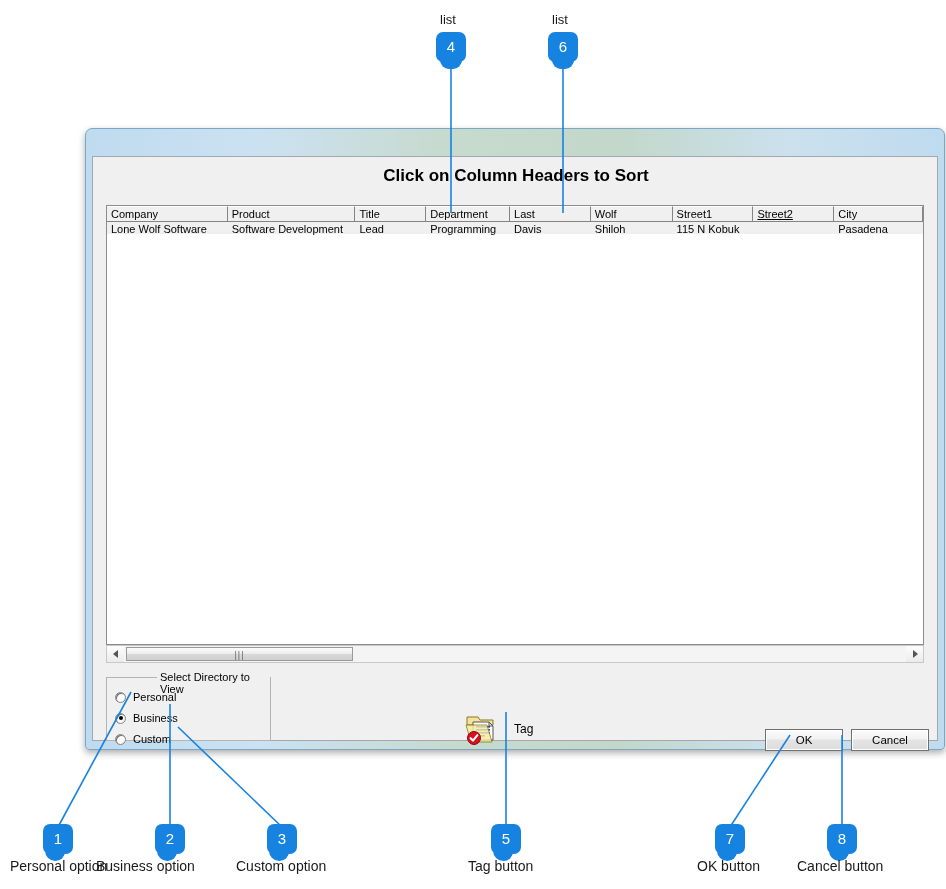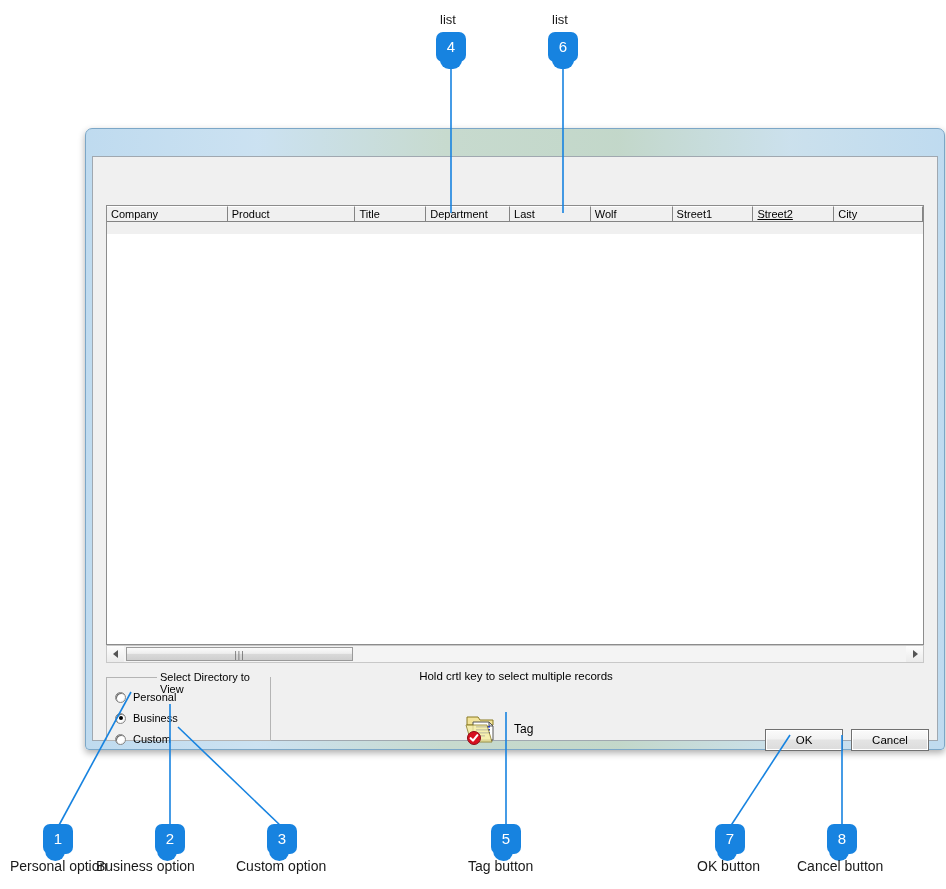--- a/index.html
+++ b/index.html
@@ -395,33 +395,47 @@
 </style>
 </head>
 <body>
 
 <div id="win">
   <div id="win-frame"></div>
 
 
   <div id="win-client">
 
+    <div id="heading">Click on Column Headers to Sort</div>
 
     <div id="list-panel">
       <div id="hdr-row">
           <div class="hdr-cell" style="width: 121px;">Company</div>
           <div class="hdr-cell" style="width: 128px;">Product</div>
           <div class="hdr-cell" style="width: 71px;">Title</div>
           <div class="hdr-cell" style="width: 84px;">Department</div>
           <div class="hdr-cell" style="width: 81px;">Last</div>
           <div class="hdr-cell" style="width: 82px;">Wolf</div>
           <div class="hdr-cell" style="width: 81px;">Street1</div>
           <div class="hdr-cell" style="width: 81px; text-decoration: underline;">Street2</div>
           <div class="hdr-cell" style="width: 89px;">City</div>
         </div>
+      <div id="data-rows">
+          <div class="data-row">
+            <div class="data-cell" style="width: 121px;">Lone Wolf Software</div>
+            <div class="data-cell" style="width: 128px;">Software Development</div>
+            <div class="data-cell" style="width: 71px;">Lead</div>
+            <div class="data-cell" style="width: 84px;">Programming</div>
+            <div class="data-cell" style="width: 81px;">Davis</div>
+            <div class="data-cell" style="width: 82px;">Shiloh</div>
+            <div class="data-cell" style="width: 81px;">115 N Kobuk</div>
+            <div class="data-cell" style="width: 81px;"></div>
+            <div class="data-cell" style="width: 89px;">Pasadena</div>
+          </div>
+        </div>
     </div>
 
     <div id="hscroll">
       <div id="hs-left">
         <span class="arrow-l"></span>
       </div>
       <div id="hs-track">
         <div id="hs-thumb">
           <span id="hs-grip">|||</span>
         </div>
@@ -441,21 +455,20 @@
       <div class="radio-row" style="top:33px;">
         <span class="radio-dot on"></span>
         <span class="radio-label">Business</span>
       </div>
       <div class="radio-row" style="top:54px;">
         <span class="radio-dot"></span>
         <span class="radio-label">Custom</span>
       </div>
     </div>
 
-    <div class="hint" id="hint1">Hold crtl key to select multiple records</div>
 
     <div id="tag-btn">
       <div id="tag-icon">
         <svg width="36" height="32" viewBox="0 0 36 32" xmlns="http://www.w3.org/2000/svg">
 
           <path d="M2,4 L13,4 L15,7 L28,7 L28,12 L2,12 Z" fill="#f2e39a" stroke="#8a7a22" stroke-width="1"></path>
 
           <path d="M8,9 L24,9 L28,13 L28,27 L8,27 Z" fill="#ffffff" stroke="#555555" stroke-width="1"></path>
           <path d="M24,9 L24,13 L28,13 Z" fill="#e4e4e4" stroke="#555555" stroke-width="1"></path>
           <rect x="11" y="13" width="14" height="1.6" fill="#2b3ec4"></rect>

